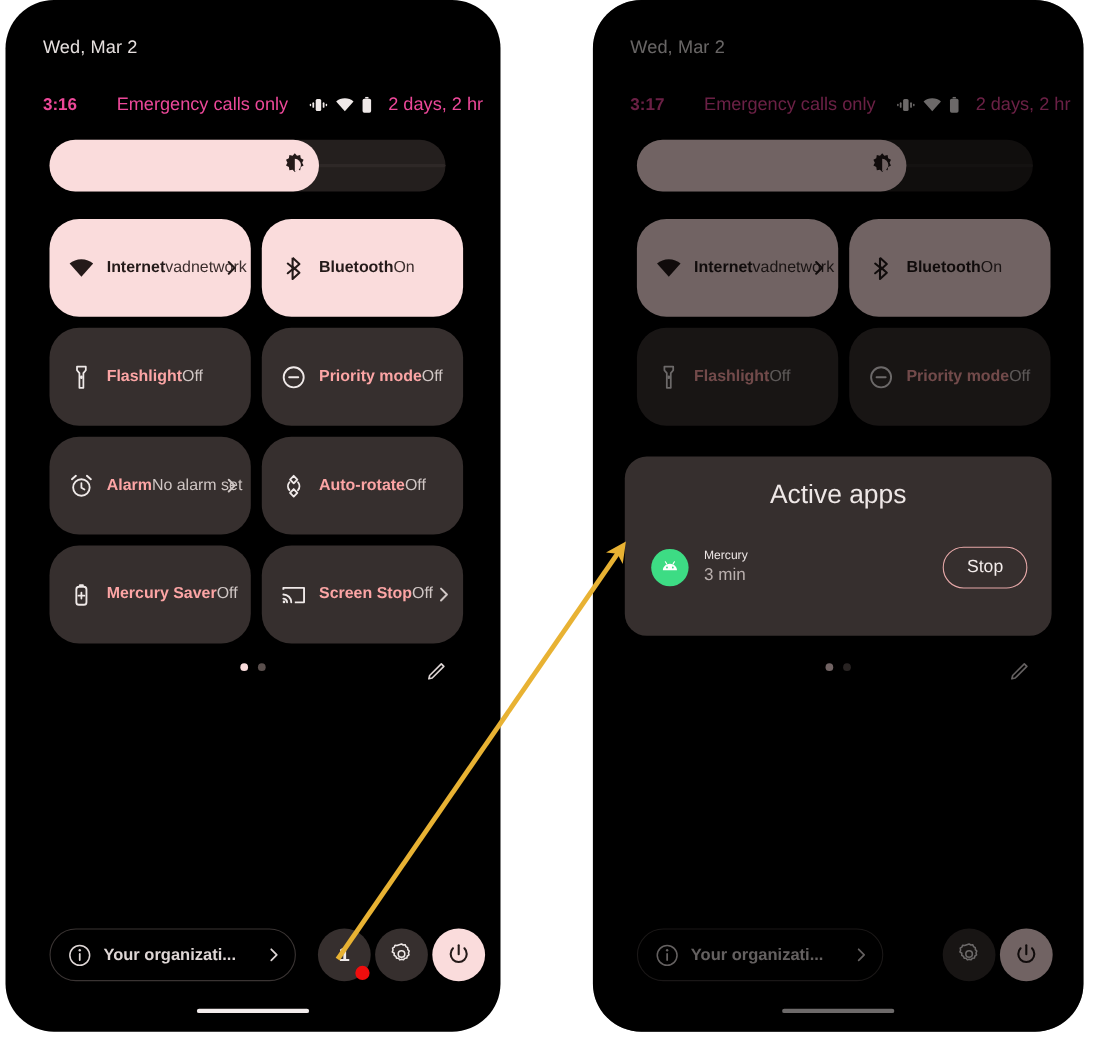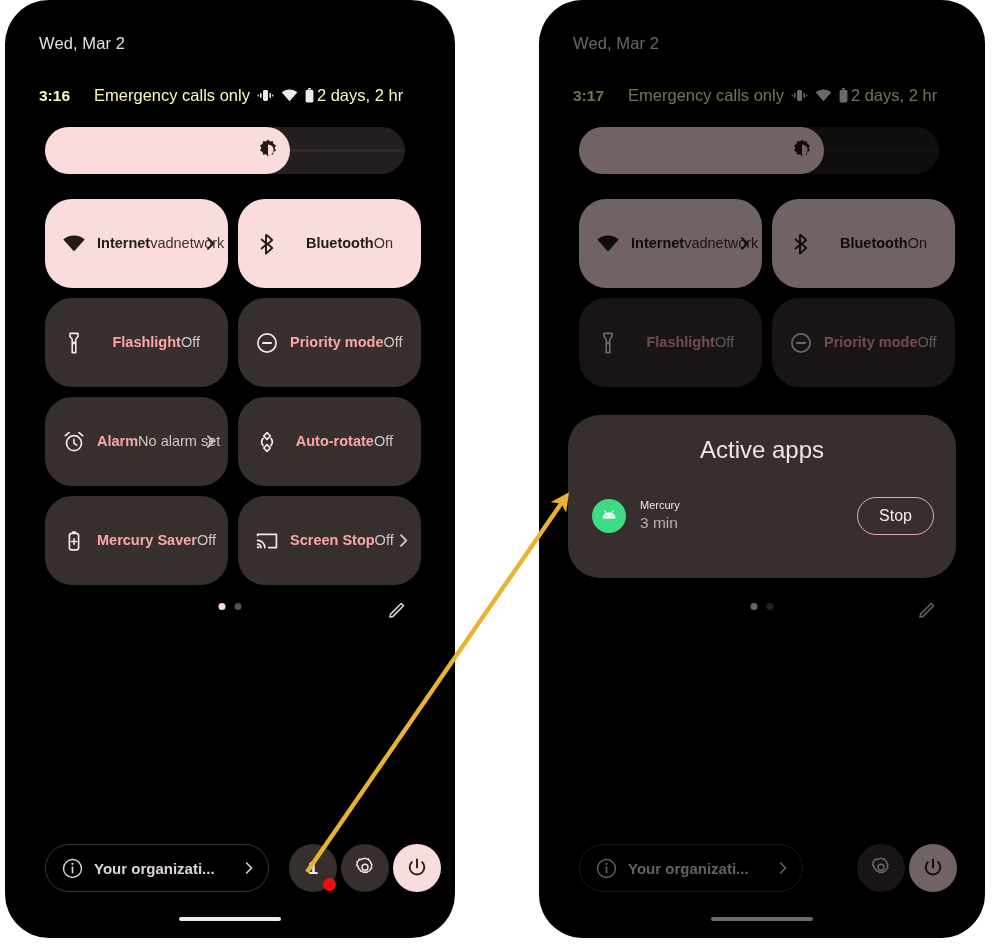--- a/index.html
+++ b/index.html
@@ -22,22 +22,22 @@
 
   .screen { position: absolute; inset: 0; }
 
   
   .date {
     position: absolute; left: 34px; top: 34px;
     font-size: 16.5px; color: #e6e0df; letter-spacing: .1px;
   }
   .statusbar {
     position: absolute; left: 34px; top: 86px; right: 22px;
-    display: flex; align-items: center; gap: 0px;
-    font-size: 16.5px; color: #fef9c3; white-space: nowrap;
+    display: flex; align-items: center; gap: 12px;
+    font-size: 16.5px; color: #ec4899; white-space: nowrap;
   }
   .sb-time { font-weight: 700; font-size: 15.5px; }
   .sb-carrier { margin-left: 24px; }
   .sb-icons { display: flex; align-items: center; gap: 7px; margin-left: 7px; }
   .sb-batt-text { margin-left: 3px; }
 
   .ico { display: inline-block; vertical-align: middle; line-height: 0; }
 
   
   .bright-wrap {
@@ -55,21 +55,21 @@
     position: absolute; left: 0; top: 0; width: 246px; height: 47px;
     border-radius: 24px; background: #fadcdc;
   }
   .bright-knob {
     position: absolute; left: 212px; top: 11px; width: 24px; height: 24px;
   }
 
   
   .tiles {
     position: absolute; left: 40px; top: 199px; width: 376px;
-    display: grid; grid-template-columns: 183px 183px; gap: 10px 10px; text-align: right;
+    display: grid; grid-template-columns: 183px 183px; gap: 10px 10px;
   }
   .tile {
     position: relative; height: 89px; border-radius: 27px;
     background: #362f2e; display: flex; align-items: center;
     padding: 0 10px 0 16px; box-sizing: border-box;
   }
   .tile.active { background: #fadcdc; }
   .tile-ico { width: 26px; flex: 0 0 26px; display: flex; align-items: center; justify-content: center; }
   .tile-txt { margin-left: 10px; flex: 1 1 auto; min-width: 0; }
   .tile-title {
@@ -119,21 +119,21 @@
 
   
   .scrim {
     position: absolute; inset: 0; background: rgba(0,0,0,0.55);
     pointer-events: none;
   }
 
   
   .active-apps {
     position: absolute; left: 29px; top: 415px; width: 388px; height: 163px;
-    background: #362f2e; border-radius: 32px;
+    background: #362f2e; border-radius: 20px;
   }
   .aa-title {
     position: absolute; left: 0; top: 21px; width: 100%;
     text-align: center; font-size: 24px; color: #eee7e6;
   }
   .aa-row {
     position: absolute; left: 24px; right: 22px; top: 78px; height: 46px;
     display: flex; align-items: center;
   }
   .aa-icon {

